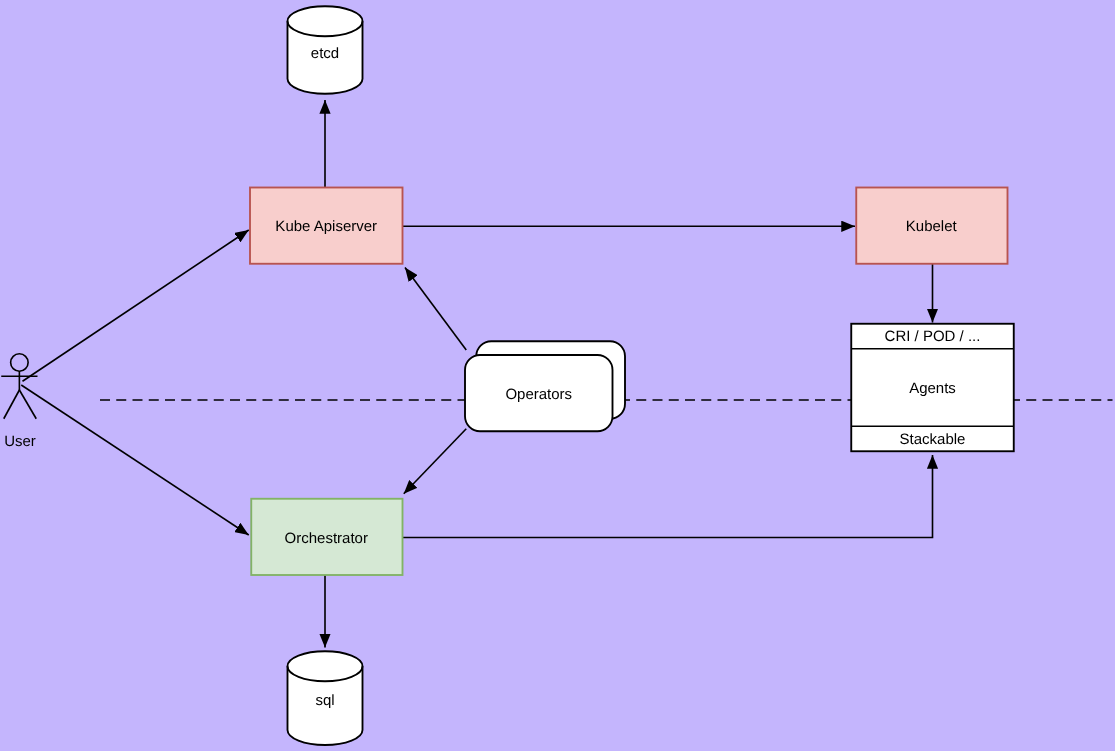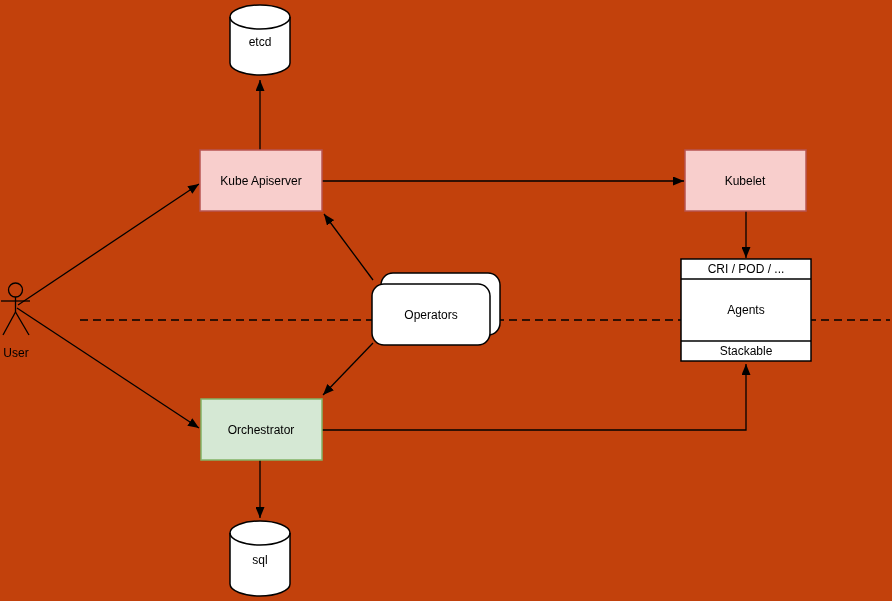--- a/index.html
+++ b/index.html
@@ -1,20 +1,20 @@
 <!DOCTYPE html>
 <html><head>
 <meta charset="utf-8">
 <style>
   html, body { margin: 0; padding: 0; background: #ffffff; }
   #canvas {
     position: relative;
     width: 892px;
     height: 601px;
-    background: #c2410c;
+    background: #c4b5fd;
     overflow: hidden;
     font-family: "Liberation Sans", sans-serif;
     text-decoration: underline;
   }
   svg text {
     font-family: "Liberation Sans", sans-serif;
     font-size: 12px;
     fill: #000000;
     text-anchor: middle;
   }

